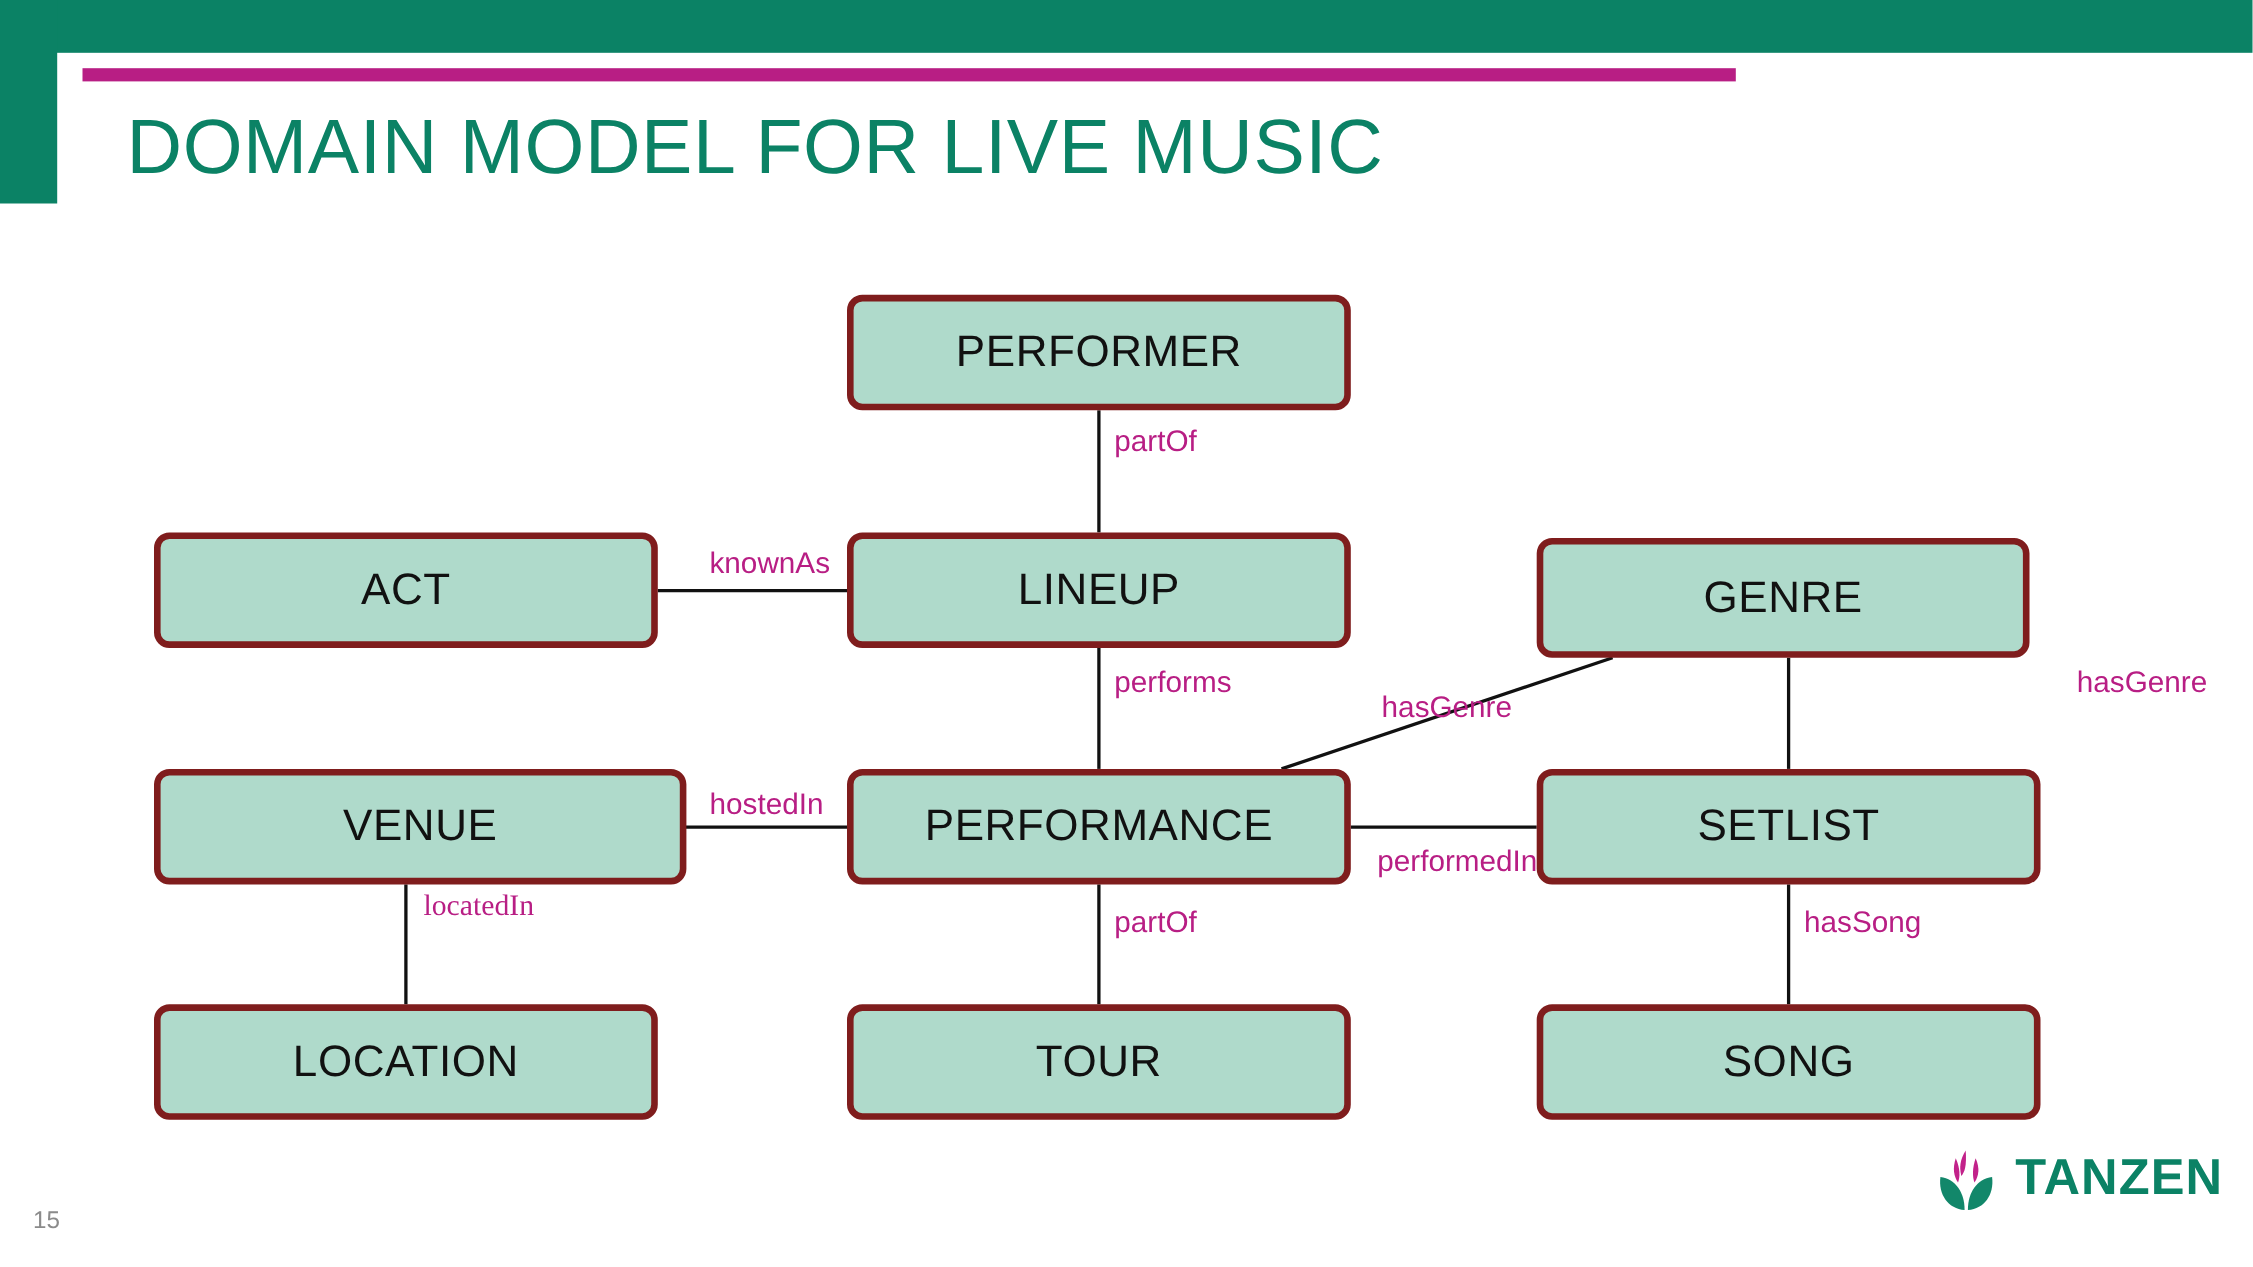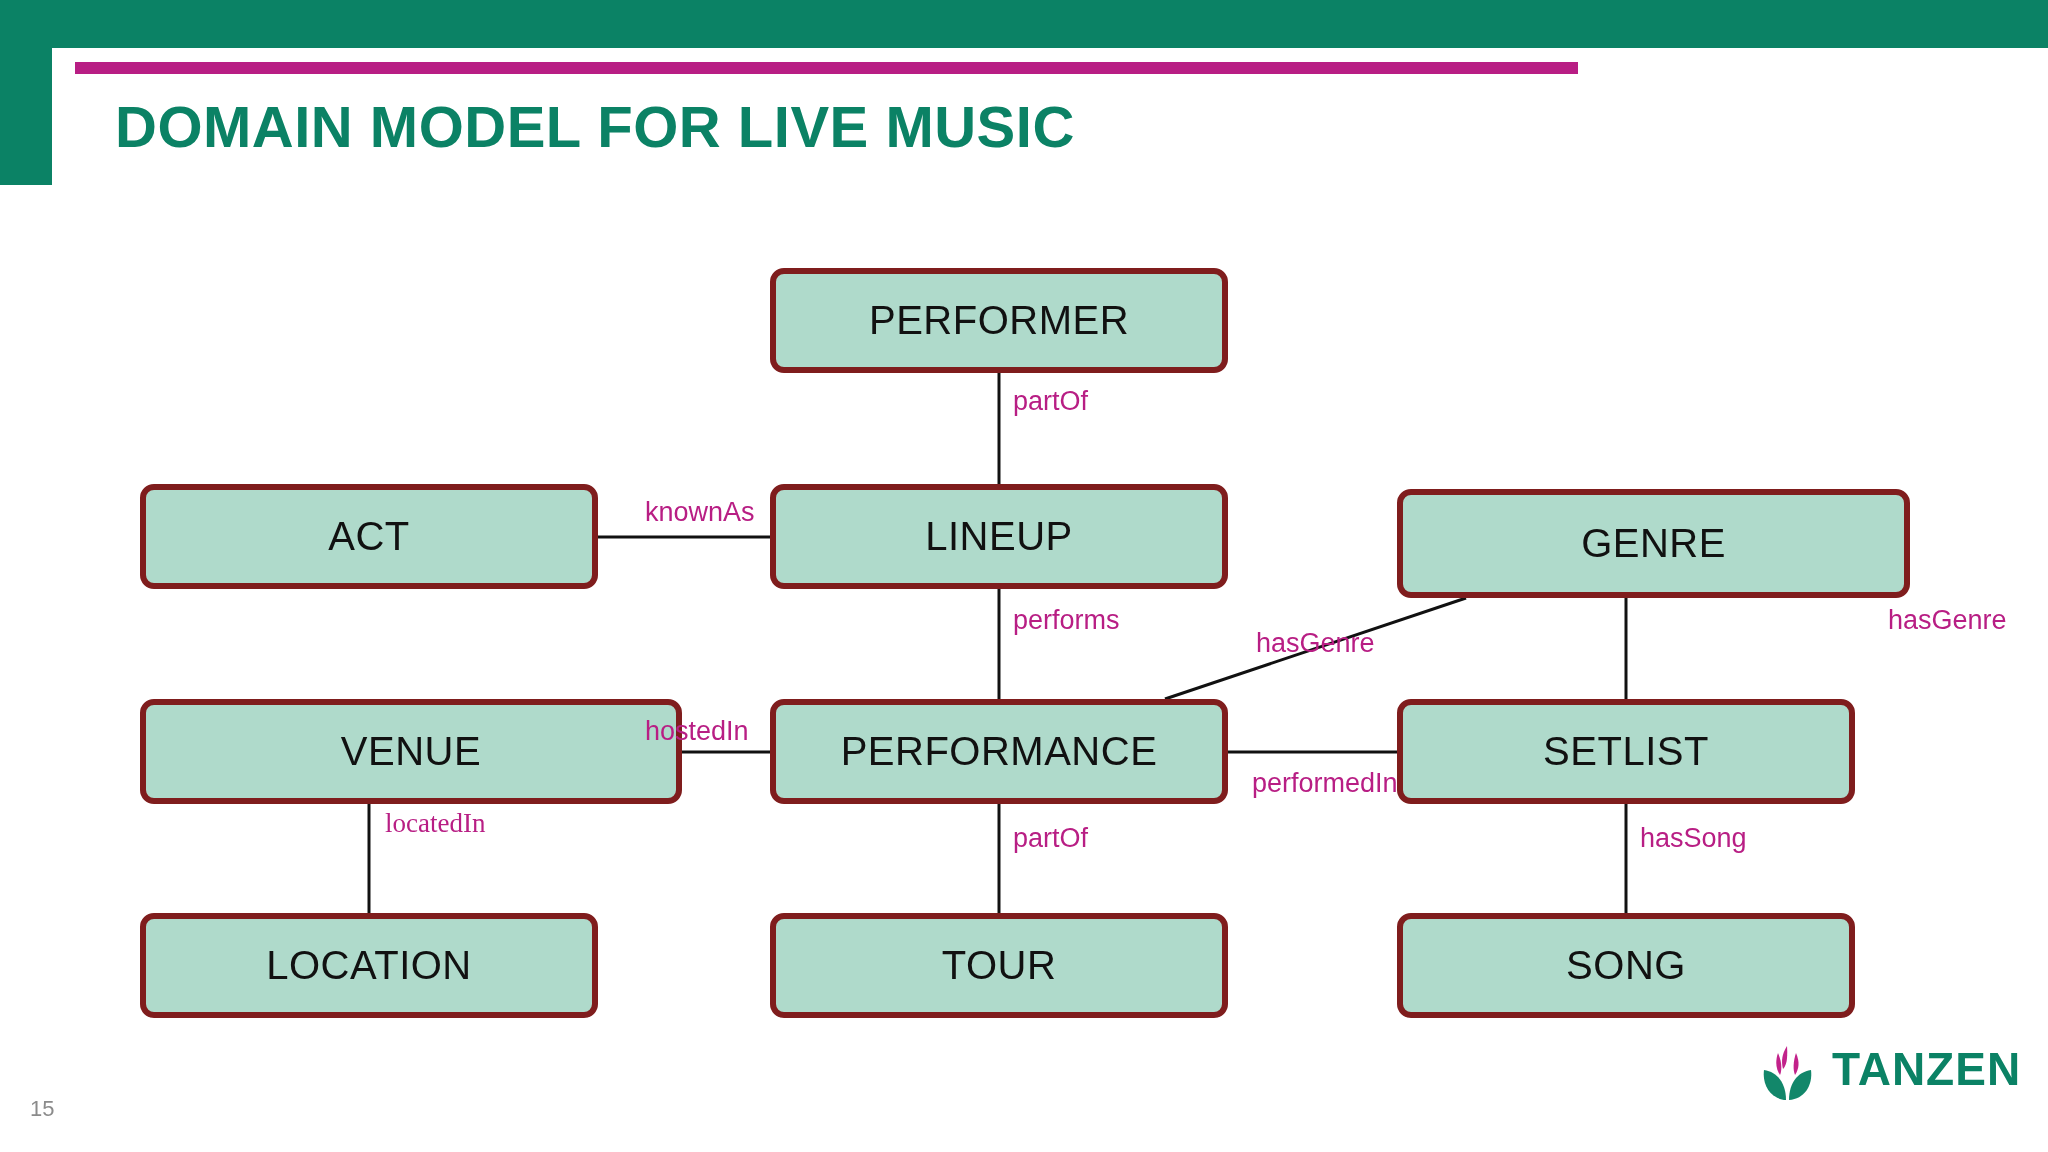--- a/index.html
+++ b/index.html
@@ -34,22 +34,22 @@
     left: 75px; top: 62px;
     width: 1503px; height: 12px;
     background: #B81E84;
   }
   .page-title {
     position: absolute;
     left: 115px;
     top: 97px;
     width: 1500px;
     color: #0B8265;
-    font-size: 58px;
-    font-weight: bold;
+    font-size: 70px;
+    font-weight: normal;
     letter-spacing: 0.5px;
     line-height: 1.05;
     white-space: nowrap;
     font-family: "Liberation Sans", sans-serif;
   }
 
   
   #diagram {
     position: absolute;
     left: 0; top: 0;
@@ -147,24 +147,24 @@
 
     <div class="node" style="left:770px; top:268px; width:458px; height:105px;">
       <span>PERFORMER</span>
     </div>
     <div class="node" style="left:140px; top:484px; width:458px; height:105px;">
       <span>ACT</span>
     </div>
     <div class="node" style="left:770px; top:484px; width:458px; height:105px;">
       <span>LINEUP</span>
     </div>
-    <div class="node" style="left:1397px; top:489px; width:513px; height:109px;">
+    <div class="node" style="left:1397px; top:489px; width:448px; height:109px;">
       <span>GENRE</span>
     </div>
-    <div class="node" style="left:140px; top:699px; width:542px; height:105px;">
+    <div class="node" style="left:140px; top:699px; width:484px; height:105px;">
       <span>VENUE</span>
     </div>
     <div class="node" style="left:770px; top:699px; width:458px; height:105px;">
       <span>PERFORMANCE</span>
     </div>
     <div class="node" style="left:1397px; top:699px; width:458px; height:105px;">
       <span>SETLIST</span>
     </div>
     <div class="node" style="left:770px; top:913px; width:458px; height:105px;">
       <span>TOUR</span>

